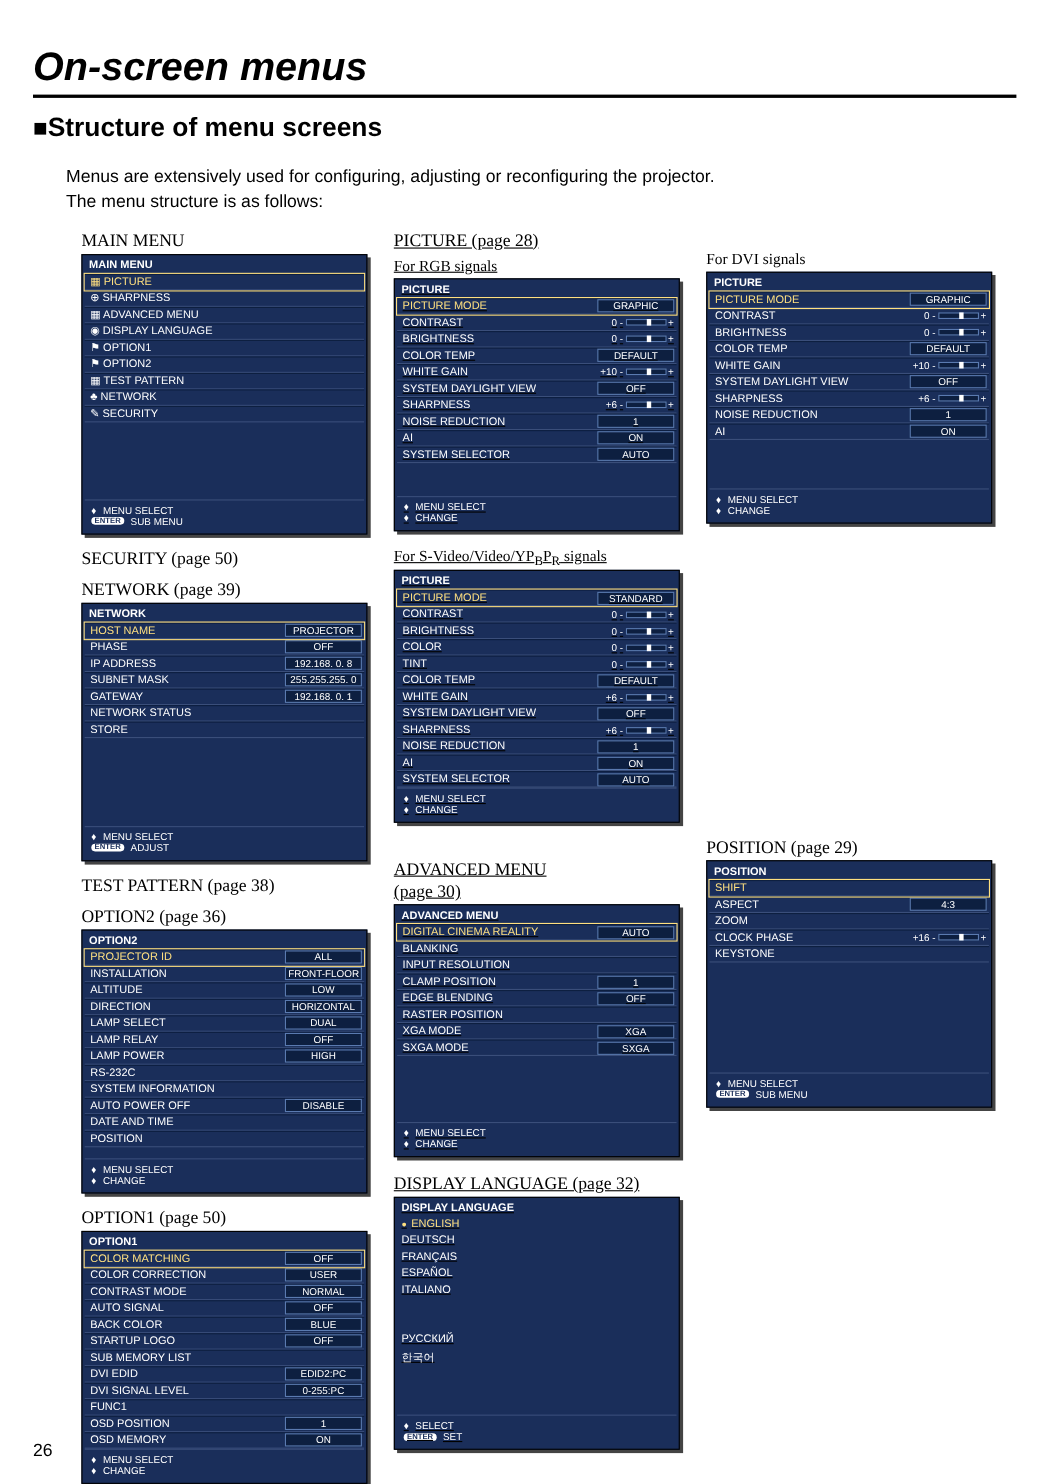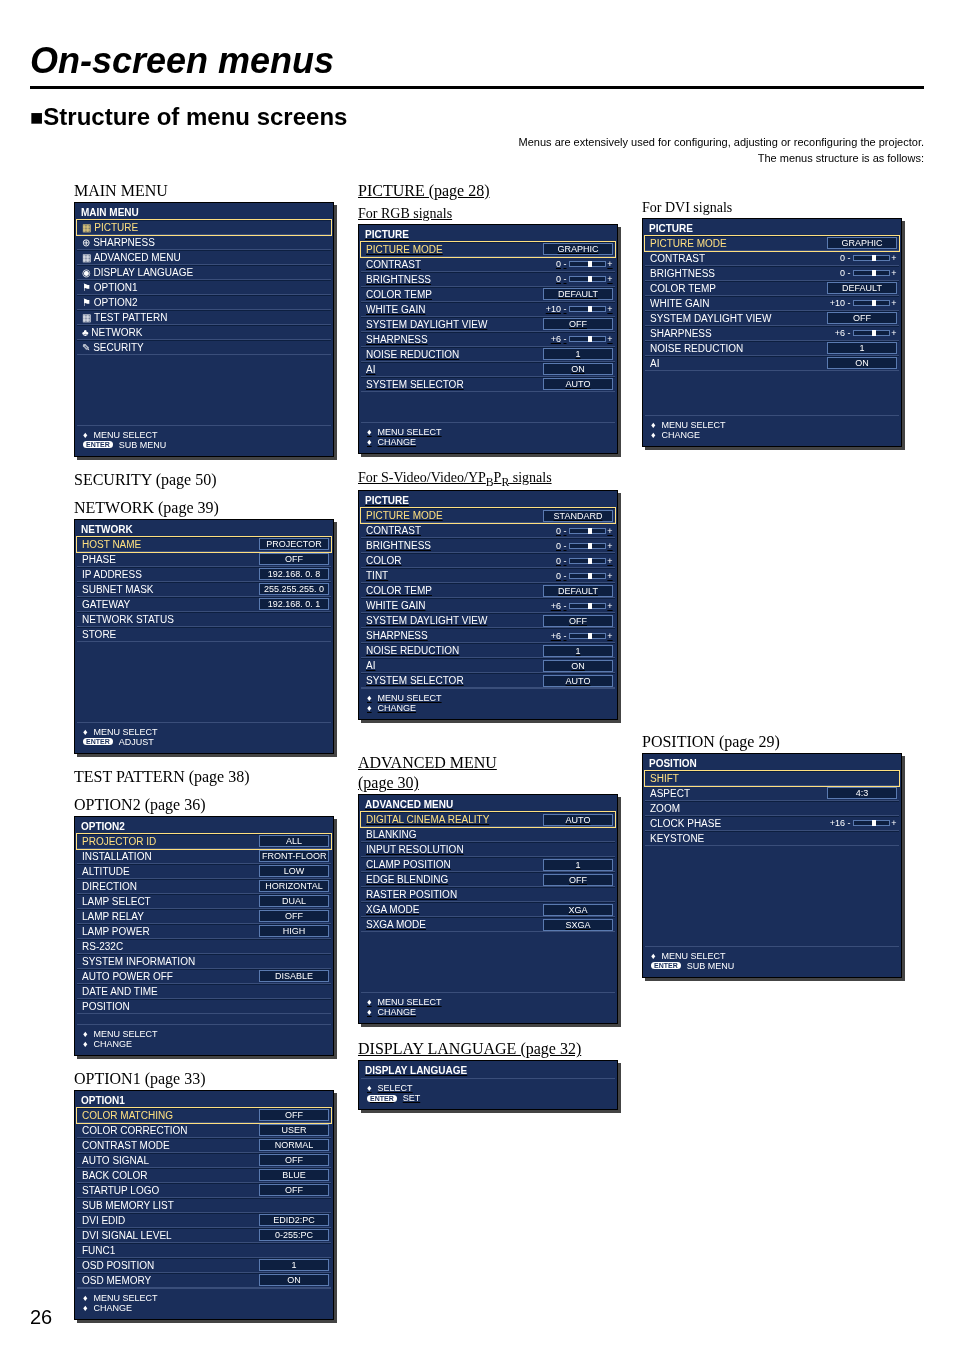--- a/index.html
+++ b/index.html
@@ -5,23 +5,23 @@
   body {
     margin: 0;
     padding: 40px 30px;
     font-family: Arial, Helvetica, sans-serif;
     background: #fff;
     width: 954px;
     box-sizing: border-box;
     font-size: 12px;
   }
   h1 { font-size: 36px; margin: 0 0 6px 0; font-weight: bold; border-bottom: 3px solid #000; padding-bottom: 4px; font-style: italic;}
-  h2 { font-size: 24px; margin: 14px 0 4px 0; font-weight: bold;}
+  h2 { font-size: 24px; margin: 14px 0 20px 0; font-weight: bold;}
   h2 .sq { font-size: 22px; }
-  .intro { margin: 2px 0 2px 30px; font-size: 11px; line-height: 1.3; text-align: right;}
+  .intro { margin: 2px 0 2px 30px; font-size: 16px; line-height: 1.3;}
   .layout { display: flex; gap: 24px; margin-top: 8px; margin-left: 44px;}
   .col { display: flex; flex-direction: column; }
   .col-left { width: 260px; }
   .col-mid { width: 260px; text-decoration: underline; }
   .col-right { width: 260px; }
   .section-label { font-size: 16px; margin: 8px 0 2px 0; font-family: 'Times New Roman', serif;}
   .sub-label { font-size: 14px; margin: 4px 0 2px 0; font-family: 'Times New Roman', serif;}
   .panel {
     background: #1a2e5a;
     color: #fff;
@@ -39,32 +39,32 @@
   .row.sel { outline: 1px solid #ffe080; justify-content: center; }
   .row .slider { width: 70px; display:flex; align-items:center; gap:1px;}
   .row .slider .num { font-size:9px; width:18px; text-align:right; }
   .row .slider .bar { flex:1; height:4px; background:#0d1f40; border:1px solid #5a7ab0; position:relative;}
   .row .slider .bar::after{content:'';position:absolute;left:50%;top:-1px;width:4px;height:6px;background:#fff;}
   .row .slider .sign{width:6px;font-size:9px;text-align:center;}
   .panel .footer { padding: 4px 6px; font-size:9px; border-top: 1px solid #3a4e7a; margin-top: auto;}
   .panel .footer div { display:flex; align-items:center; gap:6px;}
   .panel .arrow { font-size: 9px; }
   .panel .enter { background:#fff;color:#1a2e5a;border-radius:6px;padding:0 3px;font-size:7px;font-weight:bold;}
-  .page-num { position:absolute; bottom:20px; left:30px; font-size:20px;}
+  .page-num { position:absolute; bottom:20px; left:30px; font-size:16px;}
   .lang-row{height:13px;padding:1px 4px;}
   .lang-row.sel{color:#ffe080;}
   .lang-row.sel::before{content:'●';color:#ffe080;margin-right:4px;font-size:8px;}
 </style>
 </head>
 <body>
 
 <h1>On-screen menus</h1>
 <h2><span class="sq">■</span><span>Structure of menu screens</span></h2>
 <div class="intro">Menus are extensively used for configuring, adjusting or reconfiguring the projector.</div>
-<div class="intro">The menus structure is as follows:</div>
+<div class="intro">The menu structure is as follows:</div>
 
 <div class="layout">
 
   <div class="col col-left">
     <div class="section-label">MAIN MENU</div>
     <div class="panel">
       <div class="title">MAIN MENU</div>
       <div>
           <div class="row sel">
             <span class="name">▦ PICTURE</span>
@@ -209,21 +209,21 @@
             <span class="arrow">♦</span>
             <span>MENU SELECT</span>
           </div>
         <div>
             <span class="arrow">♦</span>
             <span>CHANGE</span>
           </div>
       </div>
     </div>
 
-    <div class="section-label">OPTION1 (page 33)</div>
+    <div class="section-label">OPTION1 (page 50)</div>
     <div class="panel">
       <div class="title">OPTION1</div>
       <div>
           <div class="row sel">
             <span class="name">COLOR MATCHING</span>
             <span class="val">OFF</span>
           </div>
           <div class="row">
             <span class="name">COLOR CORRECTION</span>
             <span class="val">USER</span>
@@ -500,20 +500,34 @@
         <div>
             <span class="arrow">♦</span>
             <span>CHANGE</span>
           </div>
       </div>
     </div>
 
     <div class="section-label" style="margin-top:10px;">DISPLAY LANGUAGE (page 32)</div>
     <div class="panel">
       <div class="title">DISPLAY LANGUAGE</div>
+      <div>
+          <div class="lang-row sel">ENGLISH</div>
+          <div class="lang-row">DEUTSCH</div>
+          <div class="lang-row">FRANÇAIS</div>
+          <div class="lang-row">ESPAÑOL</div>
+          <div class="lang-row">ITALIANO</div>
+          <div class="lang-row"></div>
+          <div class="lang-row"></div>
+          <div class="lang-row">РУССКИЙ</div>
+          <div class="lang-row">한국어</div>
+          <div class="lang-row"></div>
+          <div class="lang-row"></div>
+          <div class="lang-row"></div>
+        </div>
       <div class="footer">
         <div>
             <span class="arrow">♦</span>
             <span>SELECT</span>
           </div>
         <div>
             <span class="enter">ENTER</span>
             <span>SET</span>
           </div>
       </div>

